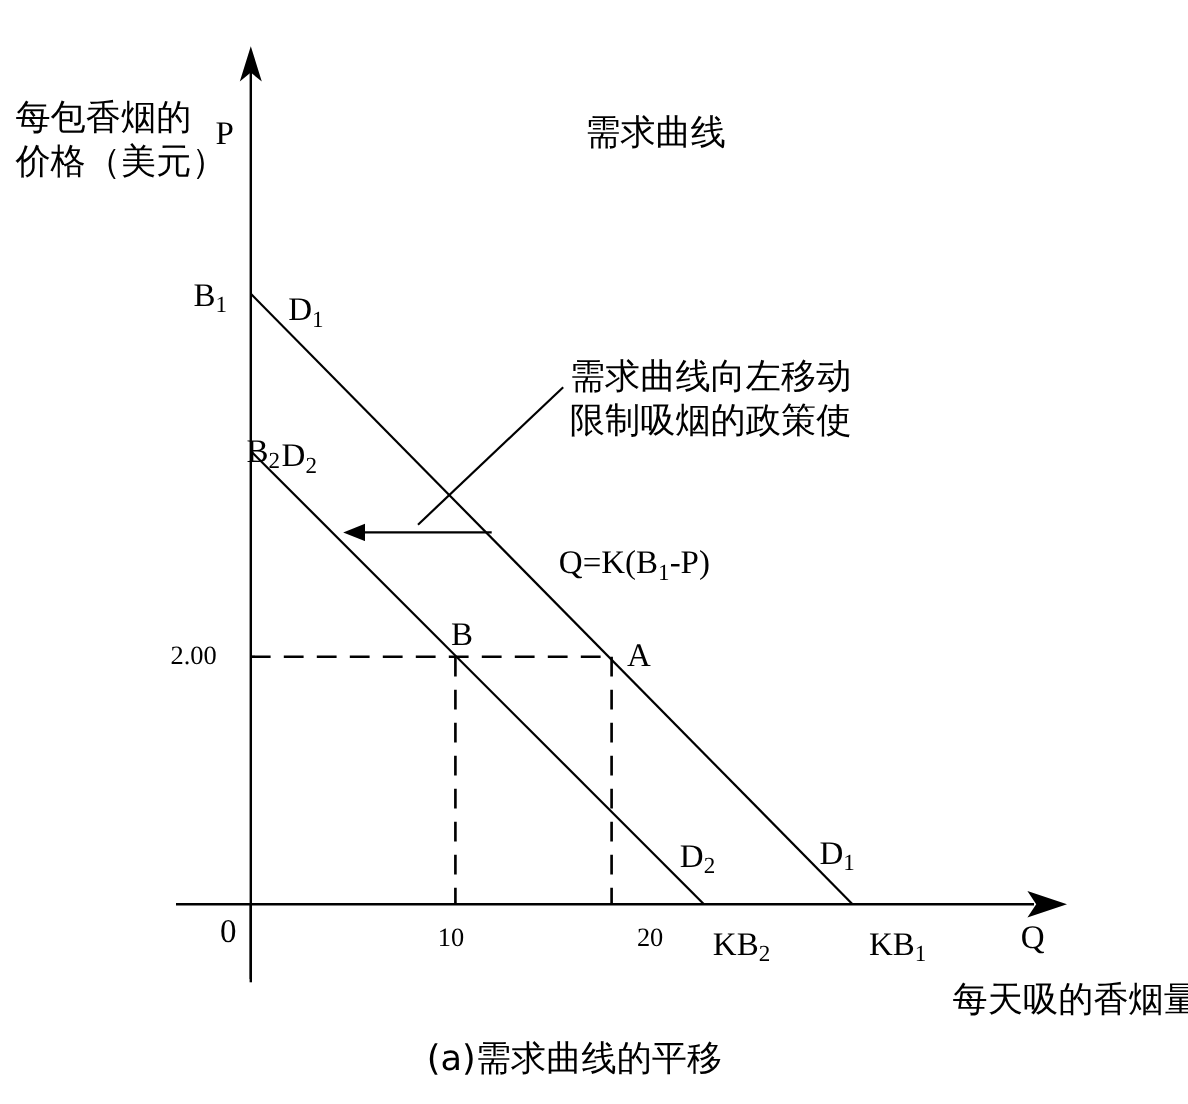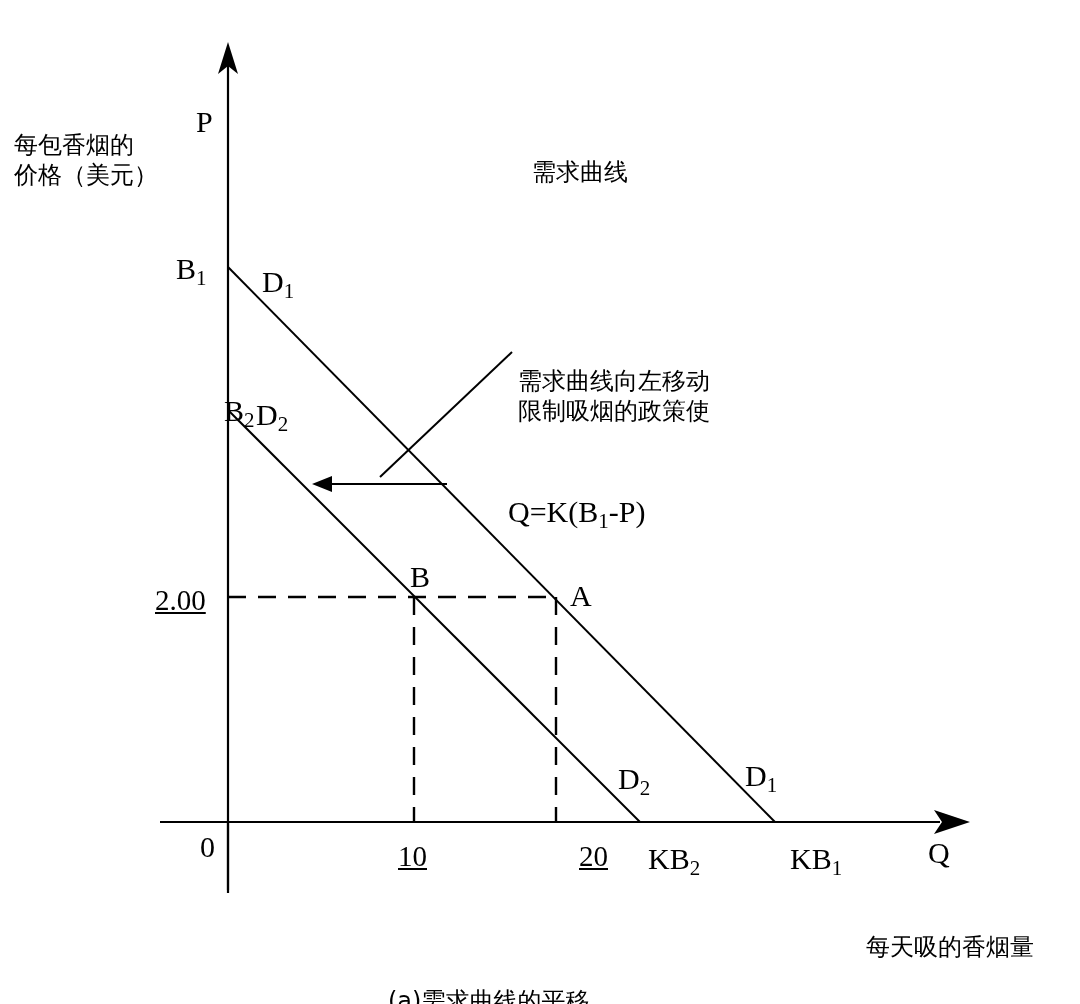--- a/index.html
+++ b/index.html
@@ -28,23 +28,23 @@
     white-space: nowrap;
     line-height: 1.25;
     color: #000;
   }
   .cn {
     font-family: "DejaVu Sans", "Liberation Sans", sans-serif;
   }
   .serif {
     font-family: "Liberation Serif", "DejaVu Serif", serif;
   }
-  .sz-axis { font-size: 29px; text-decoration: underline; }
+  .sz-axis { font-size: 24px; }
   .sz-big  { font-size: 30px; }
-  .sz-cn   { font-size: 24px; margin-top: 44px; }
+  .sz-cn   { font-size: 32px; }
   .sub { font-size: 21px; vertical-align: -0.28em; }
   .tcenter { text-align: center; }
 </style>
 </head>
 <body>
 
 <div id="stage">
 
   <svg class="plot" viewBox="0 0 1080 1004">
     <defs>
@@ -96,21 +96,21 @@
     </g>
   </svg>
 
   <div class="lbl cn sz-cn" style="left:14px; top:86px;">
     <div>每包香烟的</div>
     <div>价格（美元）</div>
   </div>
 
   <div class="lbl serif sz-big" style="left:196px; top:103px;">P</div>
 
-  <div class="lbl cn sz-cn" style="left:532px; top:113px;">需求曲线</div>
+  <div class="lbl cn sz-cn" style="left:532px; top:100px;">需求曲线</div>
 
   <div class="lbl serif sz-big" style="left:176px; top:250px;">
     <span>B</span><span class="sub">1</span>
   </div>
 
   <div class="lbl serif sz-big" style="left:262px; top:263px;">
     <span>D</span><span class="sub">1</span>
   </div>
 
   <div class="lbl serif sz-big" style="left:176px; top:392px;margin-left:48px;">

